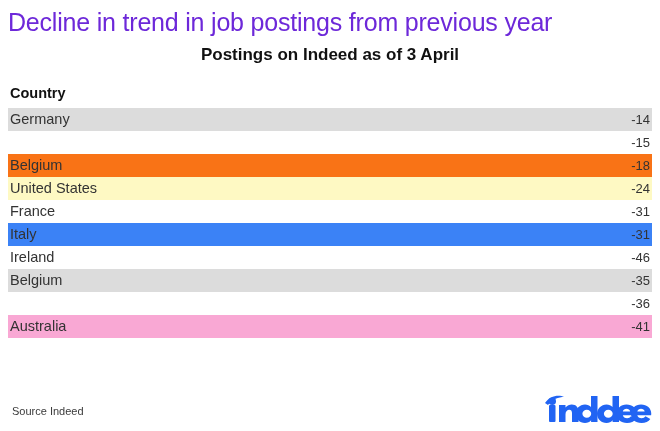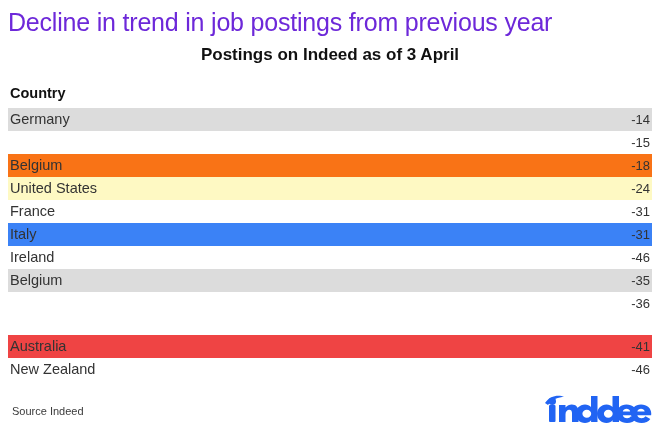--- a/index.html
+++ b/index.html
@@ -170,27 +170,23 @@
           <div class="cell-country">Ireland</div>
           <div class="cell-value">-46</div>
         </div>
         <div class="row shaded" style="background: rgb(220, 220, 220);">
           <div class="cell-country">Belgium</div>
           <div class="cell-value">-35</div>
         </div>
         <div class="row">
           <div class="cell-value">-36</div>
         </div>
-        <div class="row shaded" style="background: #ef4444; margin-top: 20px;">
+        <div class="row shaded" style="background: #f9a8d4;">
           <div class="cell-country">Australia</div>
           <div class="cell-value">-41</div>
-        </div>
-        <div class="row">
-          <div class="cell-country">New Zealand</div>
-          <div class="cell-value">-46</div>
         </div>
       </div>
 
   </div>
 
   <div class="source">Source Indeed</div>
 
   <div class="logo">
     <svg width="108" height="30" viewBox="0 0 216 60" aria-hidden="true">
       <g id="logo-glyphs" fill="#2164f3">

